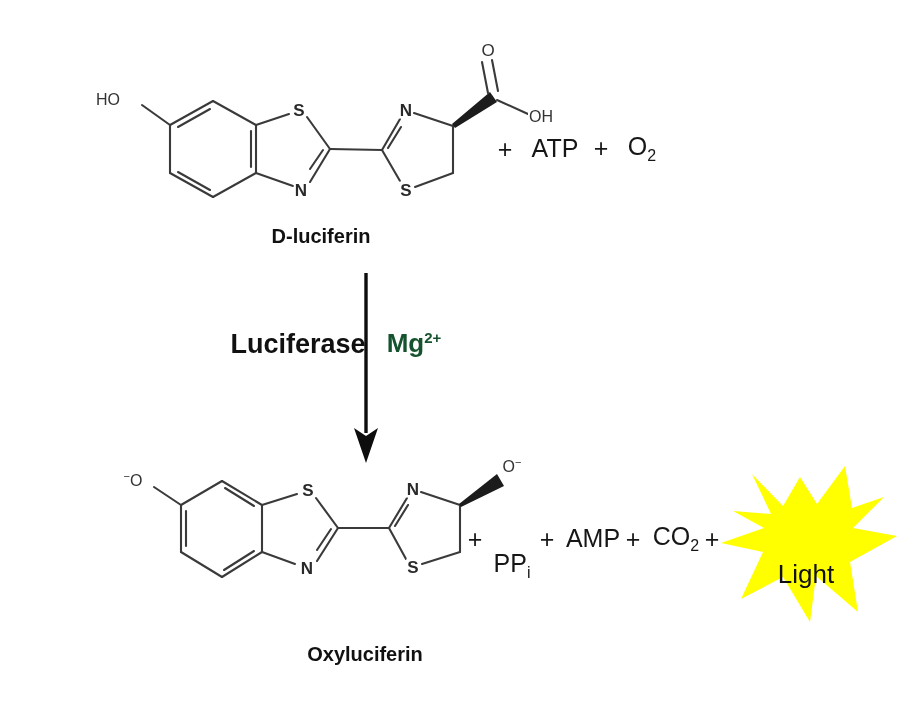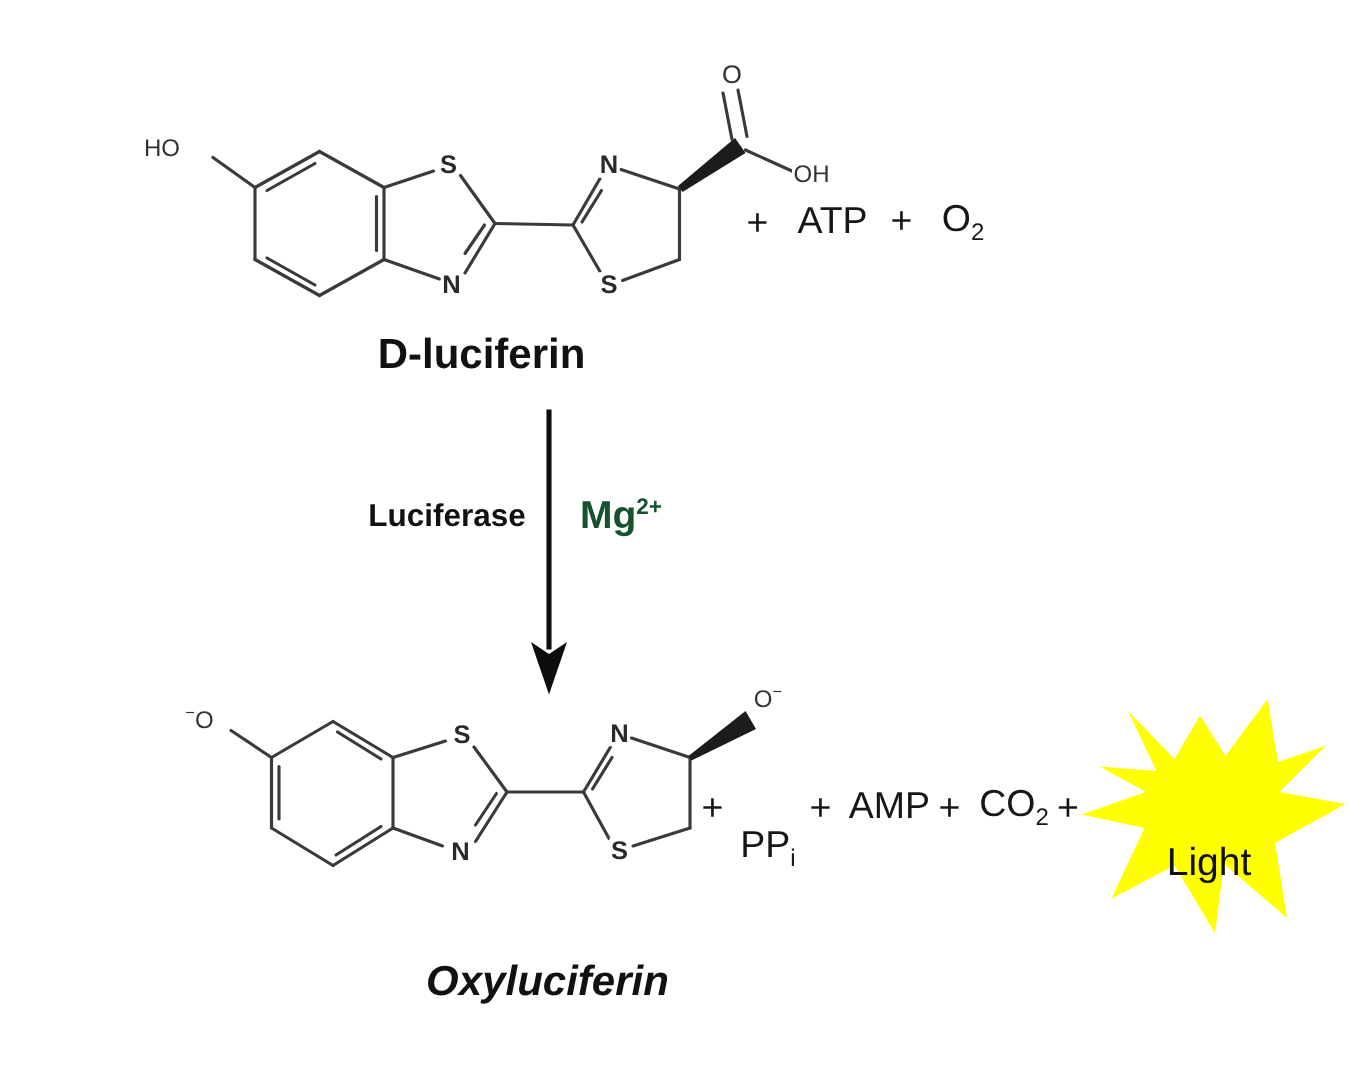--- a/index.html
+++ b/index.html
@@ -9,22 +9,22 @@
   }
   svg.canvas{position:absolute;left:0;top:0;}
   .bond{stroke:#3a3a3a;stroke-width:2.1;stroke-linecap:round;fill:none;}
   .wedge{fill:#1c1c1c;stroke:none;}
   .arrow-shaft{stroke:#0d0d0d;stroke-width:3.4;}
   .arrow-head{fill:#0d0d0d;stroke:none;}
   .lbl{position:absolute;transform:translate(-50%,-50%);white-space:nowrap;color:#1a1a1a;line-height:1;}
   .atom{font-weight:bold;font-size:17px;color:#2a2a2a;background:#fff;padding:0 1px;}
   .hetero{font-size:16px;color:#333;background:#fff;padding:0 1px;}
   .hetero sup,.charge sup{font-size:11px;}
-  .mol-name{font-weight:bold;font-size:28px;color:#111;}
-  .enzyme{font-weight:bold;font-size:21px;color:#111;}
+  .mol-name{font-weight:bold;font-size:20px;color:#111;}
+  .enzyme{font-weight:bold;font-size:27px;color:#111;}
   .mg{font-weight:bold;font-size:26px;color:#14532d;}
   .mg sup{font-size:15px;font-weight:bold;}
   .eq{font-size:25px;color:#161616;}
   .eq sub{font-size:16px;}
   .light-label{font-size:26px;color:#111;}
 </style>
 </head>
 <body>
 
 <div class="stage">
@@ -134,21 +134,21 @@
 
   <span class="lbl enzyme" style="left:298px;top:344px;">Luciferase</span>
   <span class="lbl mg" style="left:414px;top:343px;"><span>Mg</span><sup>2+</sup></span>
 
   <span class="lbl hetero charge" style="left:133px;top:480px;"><sup>−</sup><span>O</span></span>
   <span class="lbl atom" style="left:308px;top:490px;">S</span>
   <span class="lbl atom" style="left:307px;top:568px;">N</span>
   <span class="lbl atom" style="left:413px;top:489px;">N</span>
   <span class="lbl atom" style="left:413px;top:567px;">S</span>
   <span class="lbl hetero charge" style="left:512px;top:466px;"><span>O</span><sup>−</sup></span>
-  <span class="lbl mol-name" style="left:365px;top:654px;font-style:italic;">Oxyluciferin</span>
+  <span class="lbl mol-name" style="left:365px;top:654px;">Oxyluciferin</span>
 
   <span class="lbl eq" style="left:475px;top:539px;">+</span>
   <span class="lbl eq" style="left:512px;top:566px;"><span>PP</span><sub>i</sub></span>
   <span class="lbl eq" style="left:547px;top:539px;">+</span>
   <span class="lbl eq" style="left:593px;top:538px;text-align:right;">AMP</span>
   <span class="lbl eq" style="left:633px;top:539px;">+</span>
   <span class="lbl eq" style="left:676px;top:539px;"><span>CO</span><sub>2</sub></span>
   <span class="lbl eq" style="left:712px;top:539px;">+</span>
 
   <span class="lbl light-label" style="left:806px;top:539px;margin-top:35px;">Light</span>

